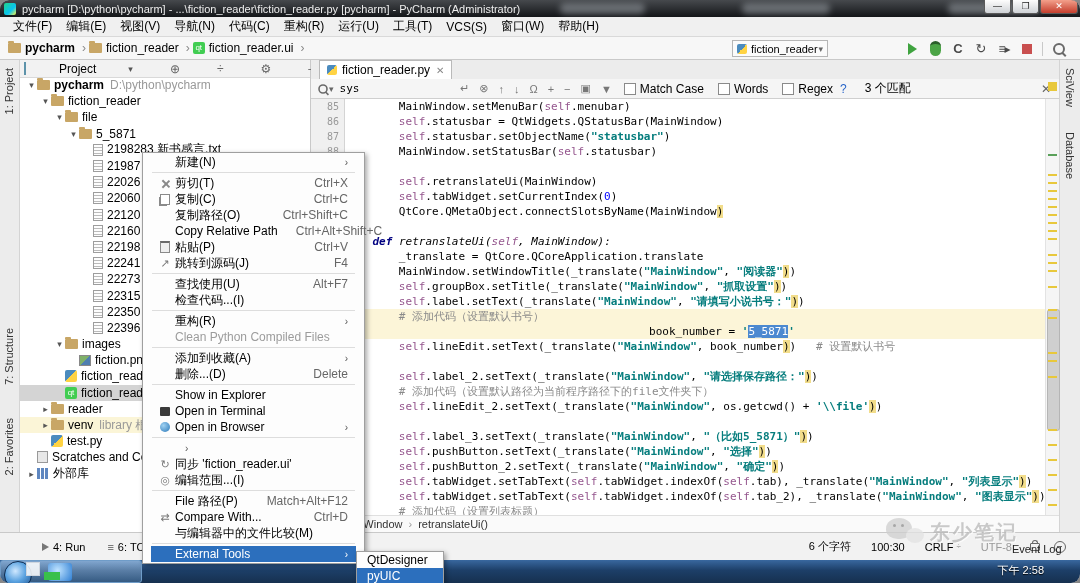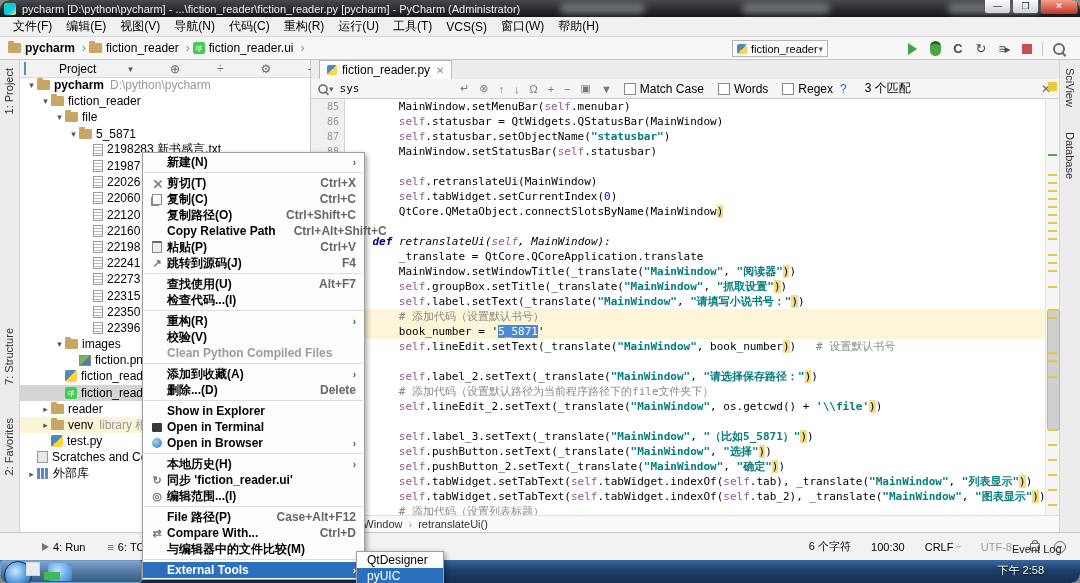--- a/index.html
+++ b/index.html
@@ -123,21 +123,21 @@
   .sb-right{position:absolute;right:14px;display:flex;align-items:center;}
   .sb-right .sb-item{margin-right:0;margin-left:20px;}
   .sb-dim{color:#9a9a9a;}
   .updown{display:inline-block;font-size:8px;color:#777;margin-left:3px;}
   .lock{width:8px;height:6px;border:1px solid #666;border-radius:1px;position:relative;margin-left:18px;}
   .lock::before{content:"";position:absolute;top:-4px;left:1px;width:4px;height:3px;border:1px solid #666;border-bottom:none;border-radius:3px 3px 0 0;}
   .hect{width:10px;height:10px;border:1px solid #666;border-radius:50%;margin-left:14px;position:relative;}
   .hect::after{content:"";position:absolute;left:2px;top:4px;width:5px;height:1px;background:#666;}
   
   #ctxmenu{left:142px;top:152px;width:223px;background:#fdfdfd;border:1px solid #9f9f9f;box-shadow:2px 2px 5px rgba(0,0,0,.35);
-    z-index:50;box-sizing:border-box;padding:1px 0;font-weight:bold;}
+    z-index:50;box-sizing:border-box;padding:1px 8px;}
   .mi{height:16px;display:flex;align-items:center;padding:0 8px 0 4px;white-space:nowrap;}
   .mi .ic{width:20px;flex:0 0 auto;display:flex;justify-content:center;color:#777;font-size:11px;}
   .mi .lbl{flex:1;}
   .mi .sc{color:#666;margin-left:18px;}
   .mi .subarr{color:#555;font-size:10px;margin-left:10px;}
   .mi.disabled .lbl{color:#9c9c9c;}
   .mi.selmi{background:#2c6fbd;color:#fff;}
   .mi.selmi .sc,.mi.selmi .subarr,.mi.selmi .ic{color:#fff;}
   .msep{height:1px;background:#ddd;margin:2px 1px;}
   .ic-x{position:relative;width:9px;height:9px;}
@@ -484,21 +484,21 @@
         <div class="cline" style="padding-left: 52.8px;"><span class="sg-s">self</span><span class="sg-p">.retranslateUi(MainWindow)</span></div>
         <div class="cline" style="padding-left: 52.8px;"><span class="sg-s">self</span><span class="sg-p">.tabWidget.setCurrentIndex(</span><span class="sg-n">0</span><span class="sg-p">)</span></div>
         <div class="cline" style="padding-left: 52.8px;"><span class="sg-p">QtCore.QMetaObject.connectSlotsByName(MainWindow</span><span class="sg-hl">)</span></div>
         <div class="cline" style="padding-left: 0px;"></div>
         <div class="cline" style="padding-left: 26.4px; font-style: italic;"><span class="sg-k">def </span><span class="sg-p">retranslateUi(</span><span class="sg-s">self</span><span class="sg-p">, MainWindow):</span></div>
         <div class="cline" style="padding-left: 52.8px;"><span class="sg-p">_translate = QtCore.QCoreApplication.translate</span></div>
         <div class="cline" style="padding-left: 52.8px;"><span class="sg-p">MainWindow.setWindowTitle(_translate(</span><span class="sg-str">"MainWindow"</span><span class="sg-p">, </span><span class="sg-zh">"阅读器"</span><span class="sg-hl">)</span><span class="sg-p">)</span></div>
         <div class="cline" style="padding-left: 52.8px;"><span class="sg-s">self</span><span class="sg-p">.groupBox.setTitle(_translate(</span><span class="sg-str">"MainWindow"</span><span class="sg-p">, </span><span class="sg-zh">"抓取设置"</span><span class="sg-hl">)</span><span class="sg-p">)</span></div>
         <div class="cline" style="padding-left: 52.8px;"><span class="sg-s">self</span><span class="sg-p">.label.setText(_translate(</span><span class="sg-str">"MainWindow"</span><span class="sg-p">, </span><span class="sg-zh">"请填写小说书号："</span><span class="sg-hl">)</span><span class="sg-p">)</span></div>
         <div class="cline cur" style="padding-left: 52.8px;"><span class="sg-c"># 添加代码（设置默认书号）</span></div>
-        <div class="cline cur" style="padding-left: 52.8px;"><span class="sg-p">book_number = </span><span class="sg-str">'</span><span class="sg-sel">5_5871</span><span class="sg-str">'</span></div>
+        <div class="cline cur" style="padding-left: 52.8px; text-align: center;"><span class="sg-p">book_number = </span><span class="sg-str">'</span><span class="sg-sel">5_5871</span><span class="sg-str">'</span></div>
         <div class="cline" style="padding-left: 52.8px;"><span class="sg-s">self</span><span class="sg-p">.lineEdit.setText(_translate(</span><span class="sg-str">"MainWindow"</span><span class="sg-p">, book_number</span><span class="sg-hl">)</span><span class="sg-p">)   </span><span class="sg-c"># 设置默认书号</span></div>
         <div class="cline" style="padding-left: 0px;"></div>
         <div class="cline" style="padding-left: 52.8px;"><span class="sg-s">self</span><span class="sg-p">.label_2.setText(_translate(</span><span class="sg-str">"MainWindow"</span><span class="sg-p">, </span><span class="sg-zh">"请选择保存路径："</span><span class="sg-hl">)</span><span class="sg-p">)</span></div>
         <div class="cline" style="padding-left: 52.8px;"><span class="sg-c"># 添加代码（设置默认路径为当前程序路径下的file文件夹下）</span></div>
         <div class="cline" style="padding-left: 52.8px;"><span class="sg-s">self</span><span class="sg-p">.lineEdit_2.setText(_translate(</span><span class="sg-str">"MainWindow"</span><span class="sg-p">, os.getcwd() + </span><span class="sg-str">'\\file'</span><span class="sg-hl">)</span><span class="sg-p">)</span></div>
         <div class="cline" style="padding-left: 0px;"></div>
         <div class="cline" style="padding-left: 52.8px;"><span class="sg-s">self</span><span class="sg-p">.label_3.setText(_translate(</span><span class="sg-str">"MainWindow"</span><span class="sg-p">, </span><span class="sg-zh">"（比如5_5871）"</span><span class="sg-hl">)</span><span class="sg-p">)</span></div>
         <div class="cline" style="padding-left: 52.8px;"><span class="sg-s">self</span><span class="sg-p">.pushButton.setText(_translate(</span><span class="sg-str">"MainWindow"</span><span class="sg-p">, </span><span class="sg-zh">"选择"</span><span class="sg-hl">)</span><span class="sg-p">)</span></div>
         <div class="cline" style="padding-left: 52.8px;"><span class="sg-s">self</span><span class="sg-p">.pushButton_2.setText(_translate(</span><span class="sg-str">"MainWindow"</span><span class="sg-p">, </span><span class="sg-zh">"确定"</span><span class="sg-hl">)</span><span class="sg-p">)</span></div>
         <div class="cline" style="padding-left: 52.8px;"><span class="sg-s">self</span><span class="sg-p">.tabWidget.setTabText(</span><span class="sg-s">self</span><span class="sg-p">.tabWidget.indexOf(</span><span class="sg-s">self</span><span class="sg-p">.tab), _translate(</span><span class="sg-str">"MainWindow"</span><span class="sg-p">, </span><span class="sg-zh">"列表显示"</span><span class="sg-hl">)</span><span class="sg-p">)</span></div>
@@ -559,20 +559,29 @@
       <span class="sb-item">
         <span>CRLF</span>
           <span class="updown">÷</span>
       </span>
       <span class="sb-item sb-dim">UTF-8</span>
       <span class="lock"></span>
       <span class="hect"></span>
     </div>
   </div>
 
+  <div id="watermark" class="abs">
+    <span class="wx">
+      <span class="b1"></span>
+        <span class="b2"></span>
+        <span class="e1"></span>
+        <span class="e2"></span>
+    </span>
+    <span id="wmtext">东少笔记</span>
+  </div>
   <div id="eventlog" class="abs">Event Log</div>
 
   <div id="taskbar" class="abs">
     <div id="orb"></div>
     <div class="tb-ico" id="tb-ie"></div>
     <div id="tb-app">
       <span id="tb-green"></span>
     </div>
     <div id="clock">下午 2:58</div>
   </div>
@@ -630,24 +639,20 @@
       <div class="mi">
         <span class="ic"></span>
         <span class="lbl">检查代码...(I)</span>
       </div>
       <div class="msep"></div>
       <div class="mi">
         <span class="ic"></span>
         <span class="lbl">重构(R)</span>
         <span class="subarr">›</span>
       </div>
-      <div class="mi">
-        <span class="ic"></span>
-        <span class="lbl">校验(V)</span>
-      </div>
       <div class="mi disabled">
         <span class="ic"></span>
         <span class="lbl">Clean Python Compiled Files</span>
       </div>
       <div class="msep"></div>
       <div class="mi">
         <span class="ic"></span>
         <span class="lbl">添加到收藏(A)</span>
         <span class="subarr">›</span>
       </div>
@@ -670,36 +675,35 @@
       <div class="mi">
         <span class="ic">
           <span class="ic-web"></span>
         </span>
         <span class="lbl">Open in Browser</span>
         <span class="subarr">›</span>
       </div>
       <div class="msep"></div>
       <div class="mi">
         <span class="ic"></span>
-        <span class="lbl">本地历史(H)</span>
         <span class="subarr">›</span>
       </div>
       <div class="mi">
         <span class="ic">↻</span>
         <span class="lbl">同步 'fiction_reader.ui'</span>
       </div>
       <div class="mi">
         <span class="ic">◎</span>
         <span class="lbl">编辑范围...(I)</span>
       </div>
       <div class="msep"></div>
       <div class="mi">
         <span class="ic"></span>
         <span class="lbl">File 路径(P)</span>
-        <span class="sc">Case+Alt+F12</span>
+        <span class="sc">Match+Alt+F12</span>
       </div>
       <div class="mi">
         <span class="ic">⇄</span>
         <span class="lbl">Compare With...</span>
         <span class="sc">Ctrl+D</span>
       </div>
       <div class="mi">
         <span class="ic"></span>
         <span class="lbl">与编辑器中的文件比较(M)</span>
       </div>

